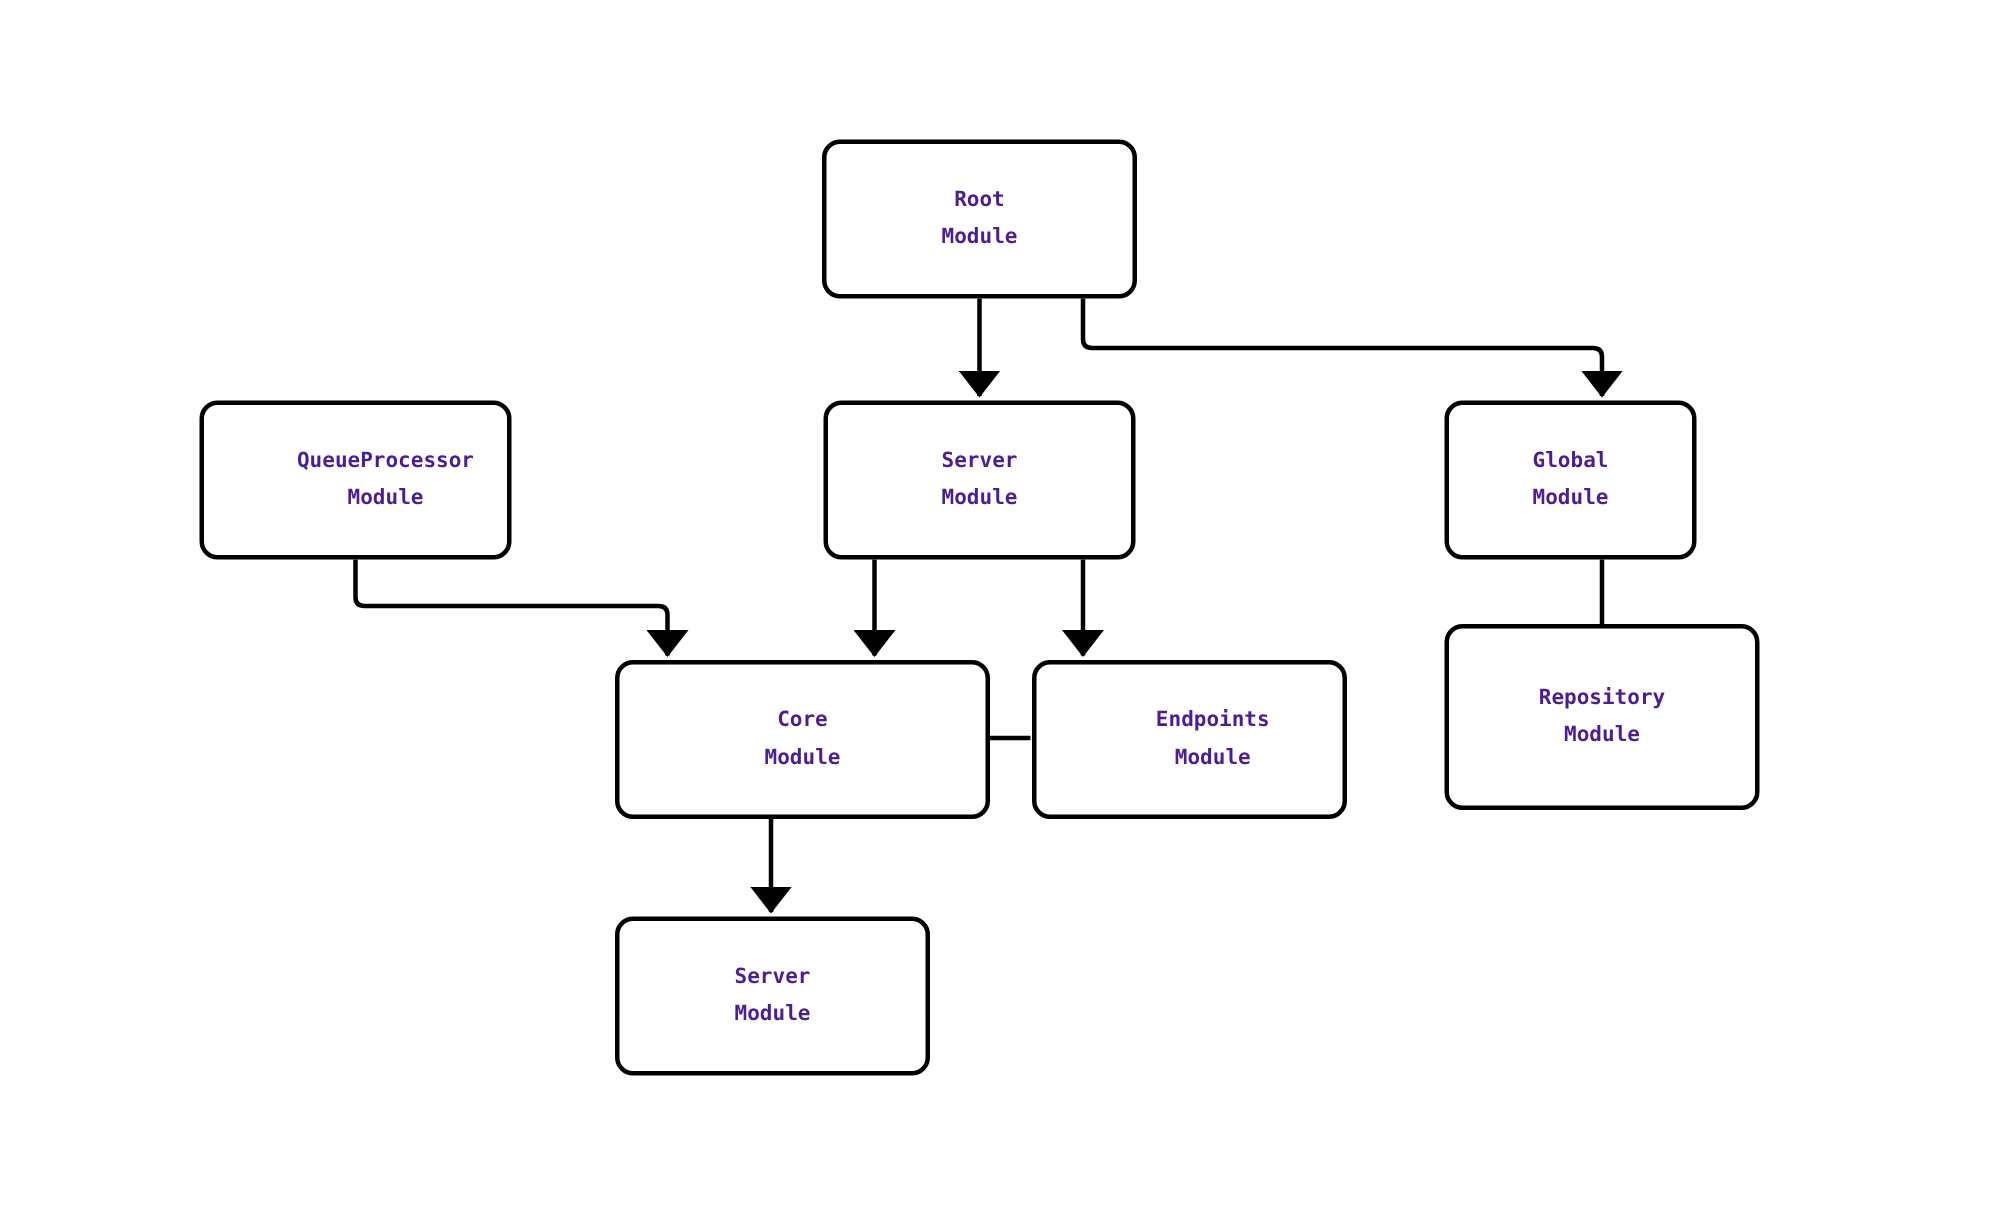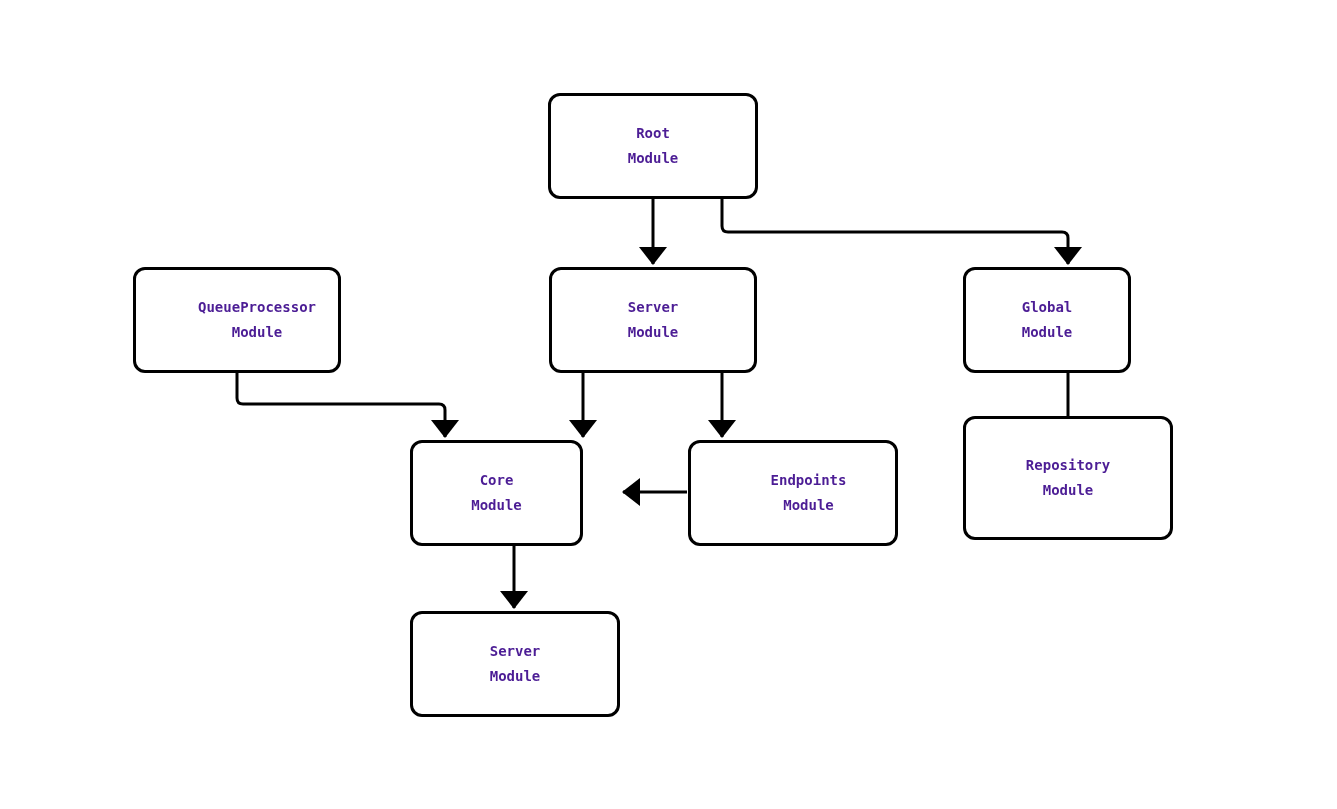--- a/index.html
+++ b/index.html
@@ -43,21 +43,21 @@
     line-height: 25px;
     color: #4c1d95;
     text-align: center;
     white-space: pre-line;
   }
   
   #n-root         { left: 548px; top:  93px; width: 210px; height: 106px; }
   #n-queueproc    { left: 133px; top: 267px; width: 208px; height: 106px; padding-left: 40px; }
   #n-server       { left: 549px; top: 267px; width: 208px; height: 106px; }
   #n-global       { left: 963px; top: 267px; width: 168px; height: 106px; }
-  #n-core         { left: 410px; top: 440px; width: 173px; height: 106px; }
+  #n-core         { left: 410px; top: 440px; width: 250px; height: 106px; }
   #n-endpoints    { left: 688px; top: 440px; width: 210px; height: 106px; padding-left: 31px; }
   #n-repository   { left: 963px; top: 416px; width: 210px; height: 124px; }
   #n-queue        { left: 410px; top: 611px; width: 210px; height: 106px; }
 </style>
 </head>
 <body>
 
 <div class="canvas">
 
   <svg class="edges" viewBox="0 0 1337 809" xmlns="http://www.w3.org/2000/svg">

